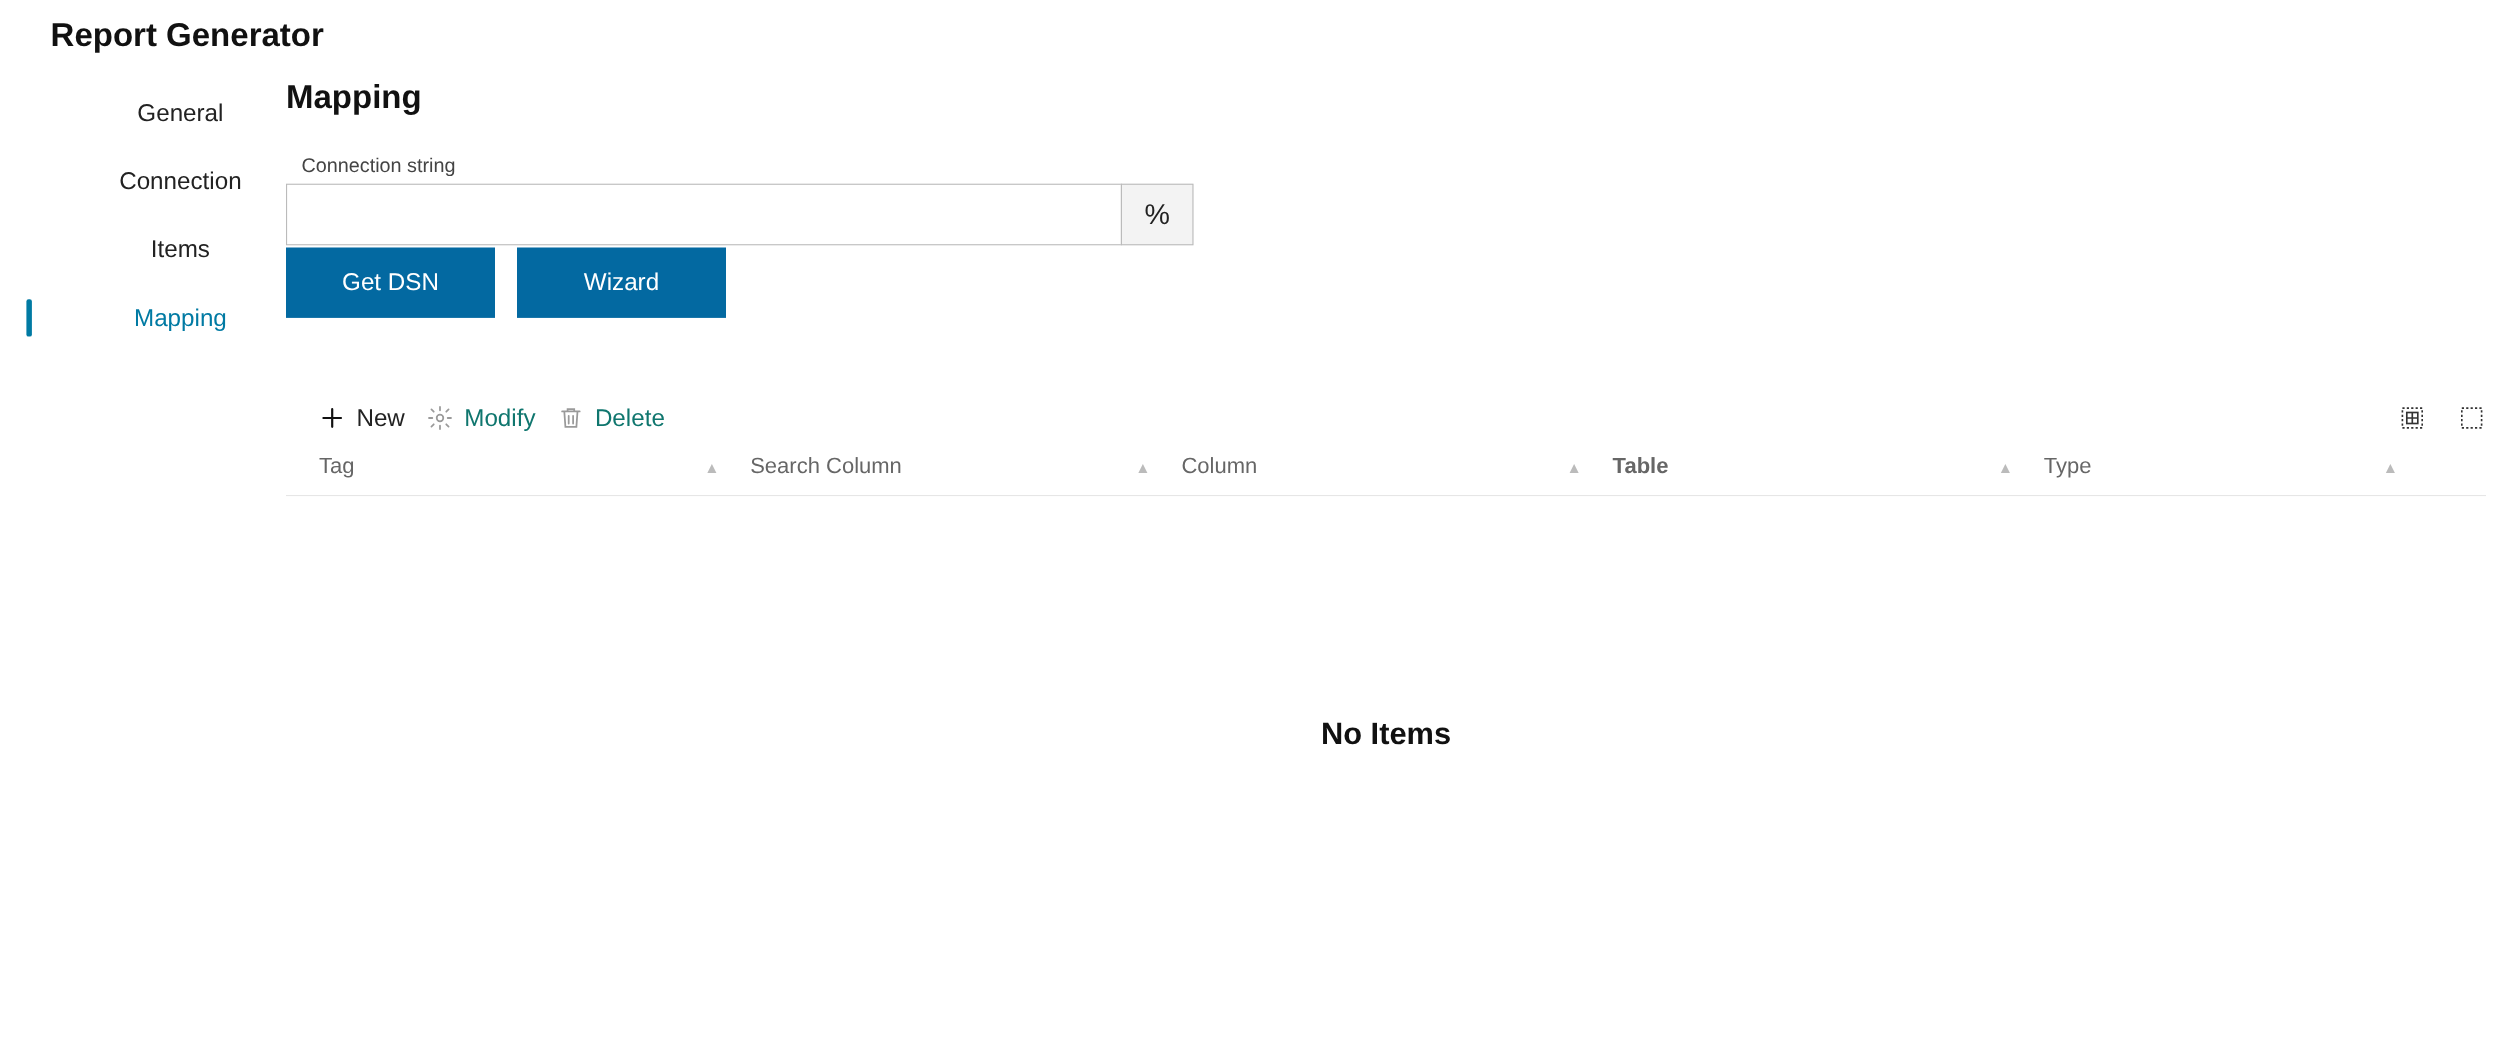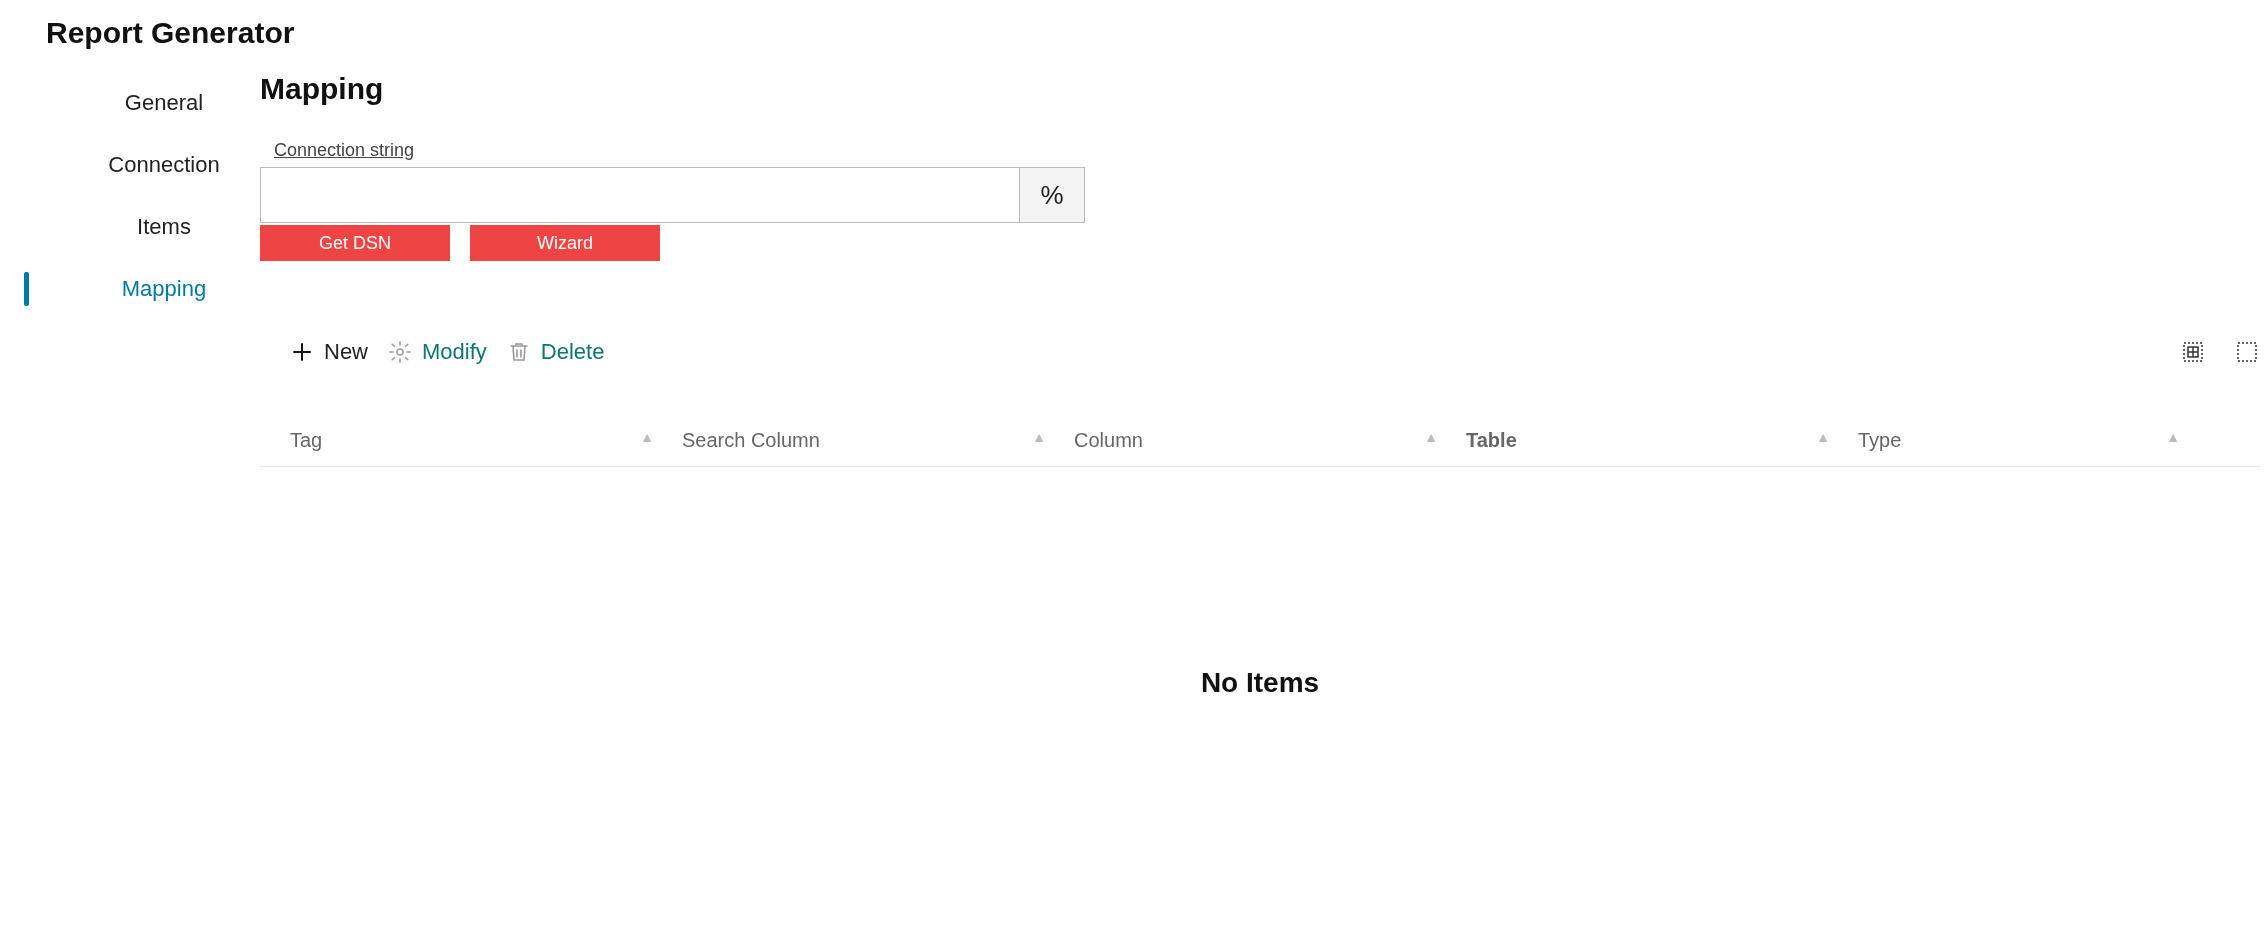--- a/index.html
+++ b/index.html
@@ -56,21 +56,20 @@
     font-weight: 700;
     margin-bottom: 34px;
   }
 
   .field-label {
     font-size: 18px;
     color: #444;
     margin-bottom: 6px;
     display: block;
     padding-left: 14px;
-    text-decoration: underline;
   }
 
   .conn-row {
     display: flex;
     align-items: stretch;
     gap: 0;
   }
   .conn-input {
     width: 760px;
     height: 56px;
@@ -91,25 +90,25 @@
     cursor: pointer;
     display: flex;
     align-items: center;
     justify-content: center;
     margin-left: -1px;
   }
 
   .btn-row { display: flex; gap: 20px; margin-top: 2px; }
   .btn-primary {
     min-width: 190px;
-    height: 36px;
-    background: #ef4444;
+    height: 64px;
+    background: #0369a1;
     color: #fff;
     border: none;
-    font-size: 18px;
+    font-size: 22px;
     cursor: pointer;
   }
 
   
   .table-toolbar {
     display: flex;
     align-items: center;
     margin-top: 78px;
     padding-left: 30px;
     gap: 20px;
@@ -137,21 +136,21 @@
 
   
   .tbl-head {
     display: flex;
     align-items: center;
     padding: 20px 0 14px 30px;
     border-bottom: 1px solid #e6e6e6;
     color: #666;
     font-size: 20px;
   }
-  .col { display: flex; align-items: flex-start; justify-content: space-between; padding-right: 28px; margin-top: 44px; }
+  .col { display: flex; align-items: center; justify-content: space-between; padding-right: 28px; }
   .col .sort { color: #bbb; font-size: 14px; }
   .col.c-tag   { width: 392px; }
   .col.c-sch   { width: 392px; }
   .col.c-col   { width: 392px; }
   .col.c-tab   { width: 392px; font-weight: bold; }
   .col.c-type  { width: 350px; }
 
   .empty-state {
     text-align: center;
     font-size: 28px;

